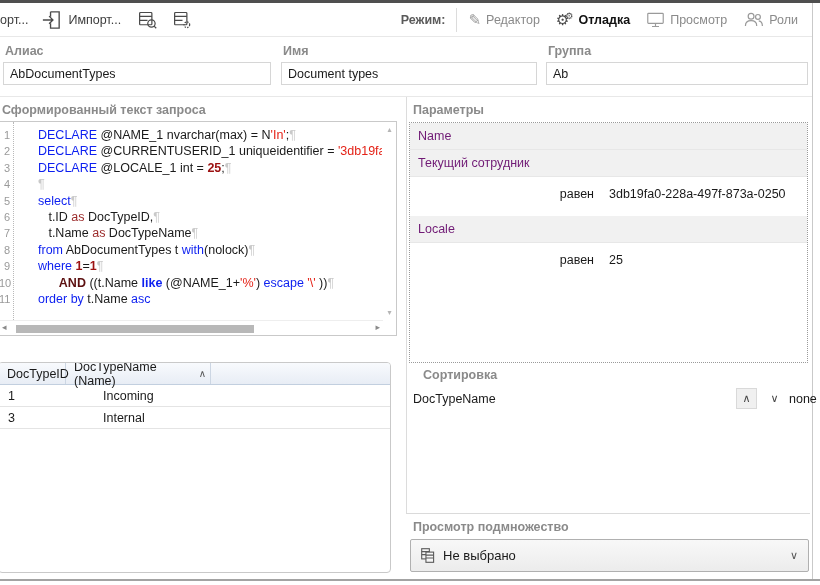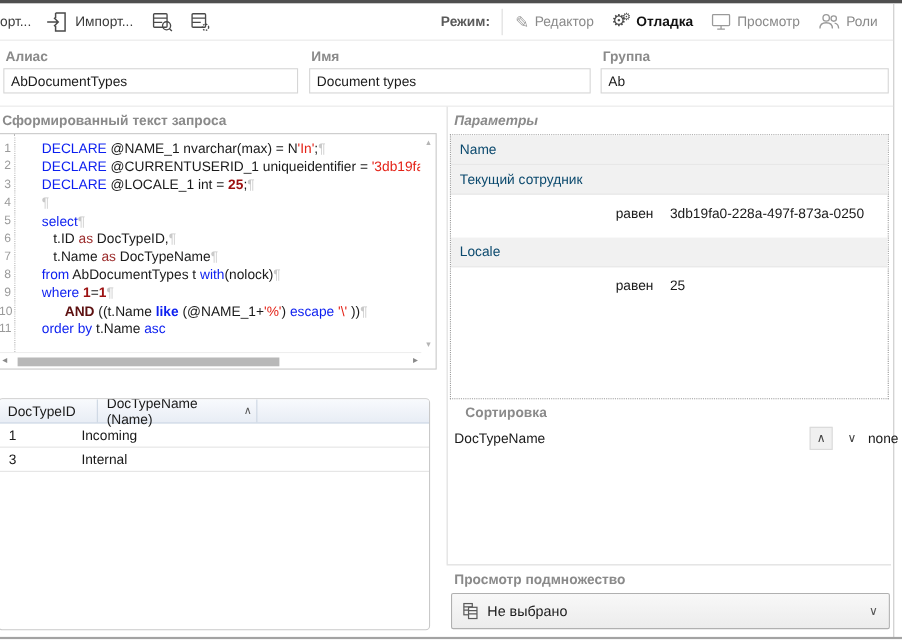--- a/index.html
+++ b/index.html
@@ -55,33 +55,33 @@
   .tk-pi  { color:#c9c9c9; }
   .vscroll { position:absolute; right:0; top:0; bottom:15px; width:13px; display:flex; flex-direction:column; justify-content:space-between; align-items:center; padding:3px 0; color:#b5b5b5; font-size:8px; }
   .hscroll { position:absolute; left:0; right:13px; bottom:0; height:15px; border-top:1px solid #eee; }
   .hs-arrow { position:absolute; top:1px; font-size:9px; color:#8a8a8a; }
   .hs-thumb { position:absolute; left:17px; top:4px; width:238px; height:8px; background:#b8b8b8; }
 
   .result-title { position:absolute; left:2px; top:250px; }
   .result-grid { position:absolute; left:-2px; top:265px; width:393px; height:211px; border:1px solid #c9c9c9; border-radius:4px; background:#fff; overflow:hidden; }
   .rg-header { display:flex; height:22px; background:linear-gradient(#f8fafd,#e8edf5); border-bottom:1px solid #c2cfdf; }
   .rg-hc { display:flex; align-items:center; padding-left:8px; border-right:1px solid #ccd6e3; }
-  .rg-hc1 { width:90px;align-items:center; }
+  .rg-hc1 { width:67px;align-items:center; }
   .rg-hc2 { width:145px; }
   .rg-sort { margin-left:auto; padding-right:4px; font-size:10px; color:#555; }
   .rg-row { display:flex; height:22px; border-bottom:1px solid #e4e4e4; align-items:center; }
   .rg-c1 { width:67px; padding-left:9px; }
-  .rg-c2 { padding-left:8px; }
+  .rg-c2 { padding-left:8px;margin-left:29px; }
 
   
   .right-panel { left:407px; top:97px; width:405px; height:483px; }
   .rp-left-border { position:absolute; left:-1px; top:0; width:1px; height:416px; background:#dcdcdc; }
-  .params-title { position:absolute; left:6px; top:6px;font-style:italic; }
+  .params-title { position:absolute; left:6px; top:6px; }
   .params-box { position:absolute; left:2px; top:25px; width:399px; height:241px; border:1px dotted #9a9a9a; background:#fff; overflow:hidden; }
-  .p-head { height:27px; background:#f1f1f1; border-bottom:1px solid #e7e7e7; display:flex; align-items:center; padding-left:8px; color:#0c4a6e; }
+  .p-head { height:27px; background:#f1f1f1; border-bottom:1px solid #e7e7e7; display:flex; align-items:center; padding-left:8px; color:#701a75; }
   .p-row { position:relative; height:41px; }
   .p-cond { position:absolute; left:0; top:12px; width:184px; text-align:right; color:#1a1a1a; }
   .p-val  { position:absolute; left:199px; top:12px; right:4px; white-space:nowrap; overflow:hidden; }
 
   .sort-title { position:absolute; left:16px; top:271px; }
   .sort-row { position:absolute; left:6px; top:291px; right:4px; height:24px; }
   .sort-field { position:absolute; left:0; top:4px; }
   .sort-up { position:absolute; left:323px; top:0; width:21px; height:21px; background:#f0f0f0; border:1px solid #d9d9d9; display:flex; align-items:center; justify-content:center; font-size:11px; color:#444; }
   .sort-down { position:absolute; left:351px; top:0; width:21px; height:21px; display:flex; align-items:center; justify-content:center; font-size:11px; color:#444; }
   .sort-none { position:absolute; left:376px; top:4px; }

